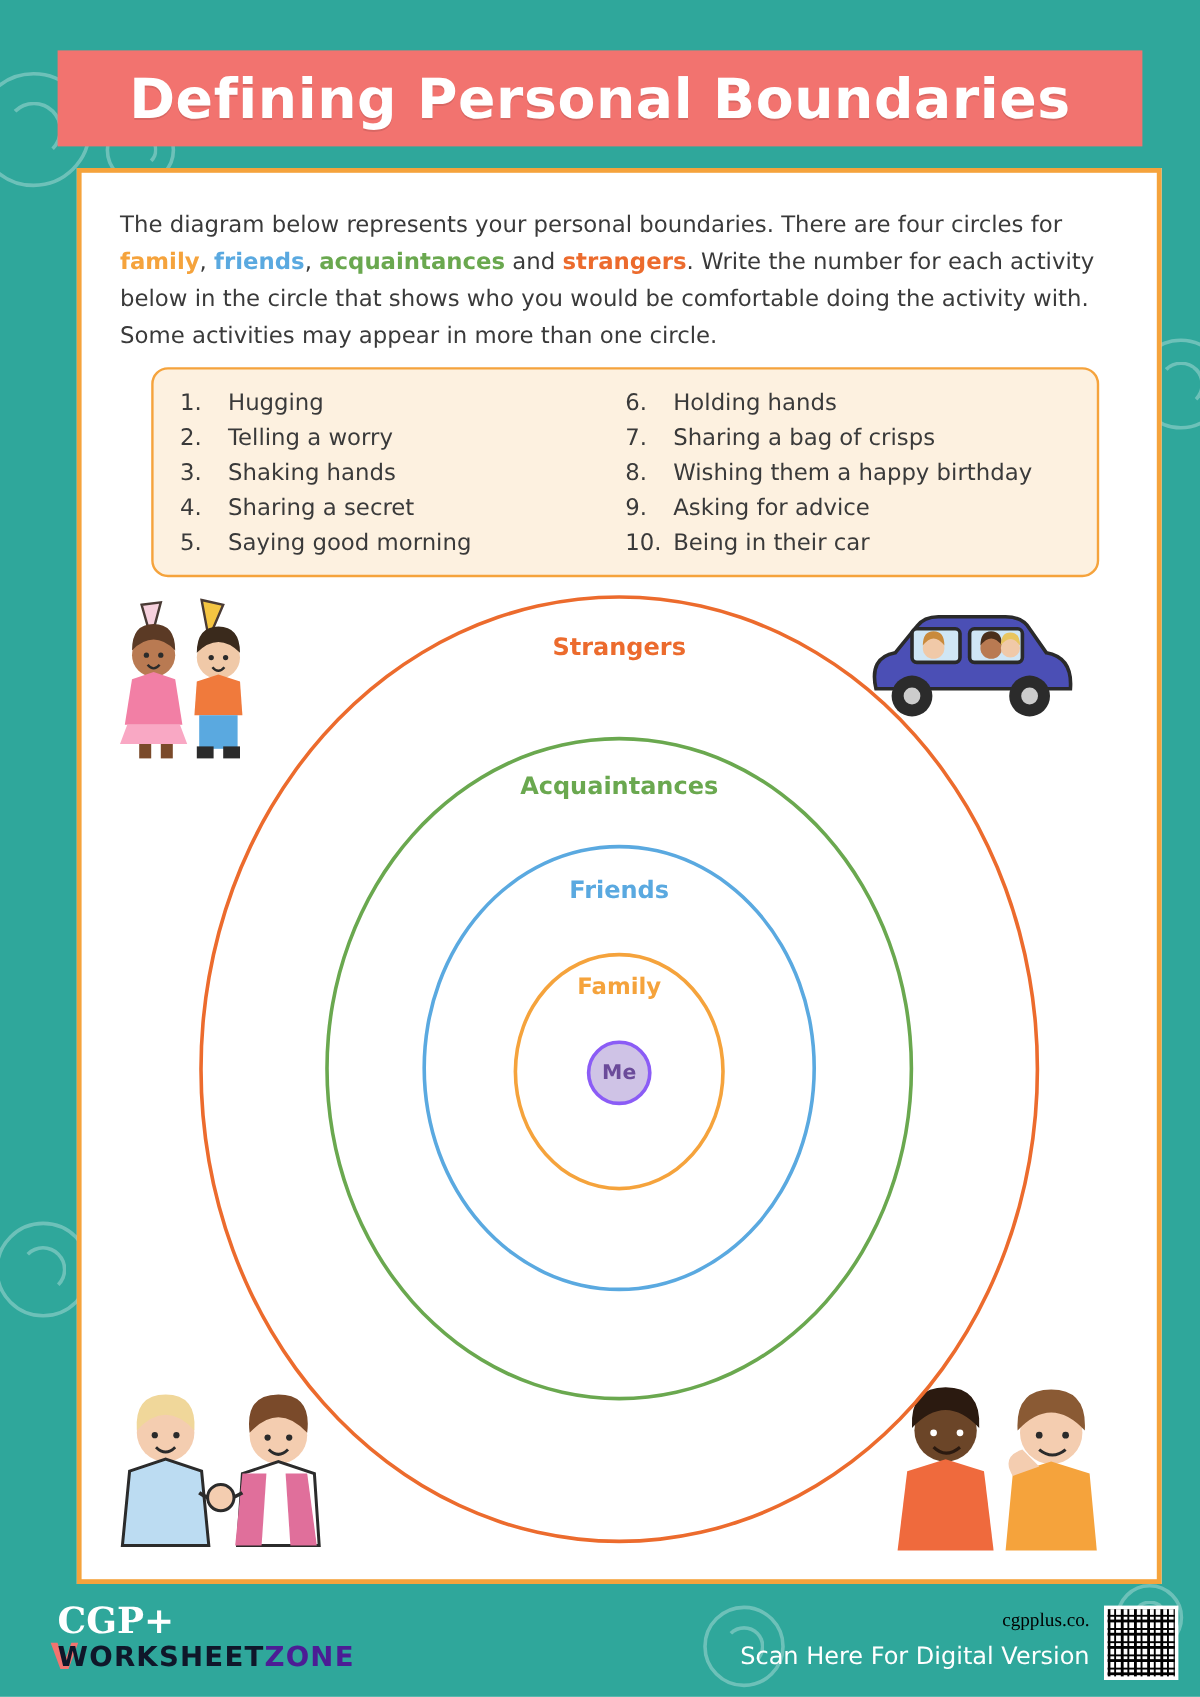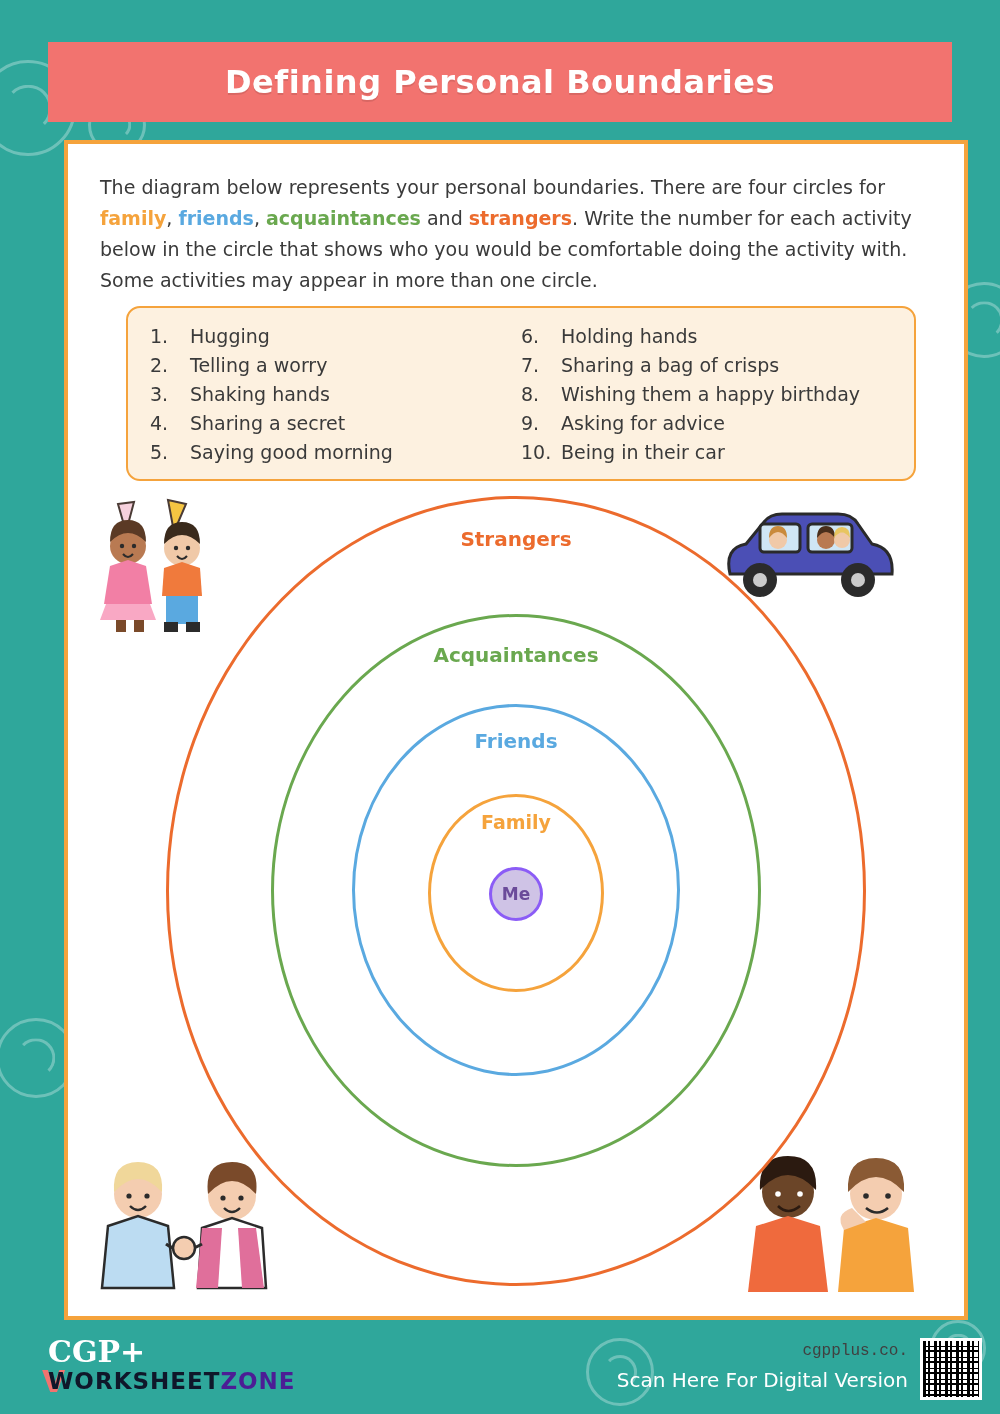--- a/index.html
+++ b/index.html
@@ -41,21 +41,21 @@
     top: 42px;
     width: 904px;
     height: 80px;
     background: #f2736f;
     display: flex;
     align-items: center;
     justify-content: center;
   }
   .banner-title {
     color: #ffffff;
-    font-size: 32px;
+    font-size: 46px;
     font-weight: bold;
     letter-spacing: 0.5px;
     font-family: "DejaVu Sans", sans-serif;
     text-shadow: 0 2px 0 rgba(0,0,0,0.10);
   }
 
   
   .sheet {
     position: absolute;
     left: 64px;
@@ -211,23 +211,23 @@
     left: 42px;
     top: 44px;
     font-size: 30px;
     font-weight: bold;
     color: #f2736f;
   }
   .footer-url {
     position: absolute;
     right: 92px;
     top: 22px;
-    color: #404040;
+    color: #000000;
     font-size: 16px;
-    font-family: Liberation Mono, monospace;
+    font-family: Liberation Serif, serif;
   }
   .footer-scan {
     position: absolute;
     right: 92px;
     top: 48px;
     color: #ffffff;
     font-size: 20px;
     font-family: "DejaVu Sans", sans-serif;
   }
   .qr {

